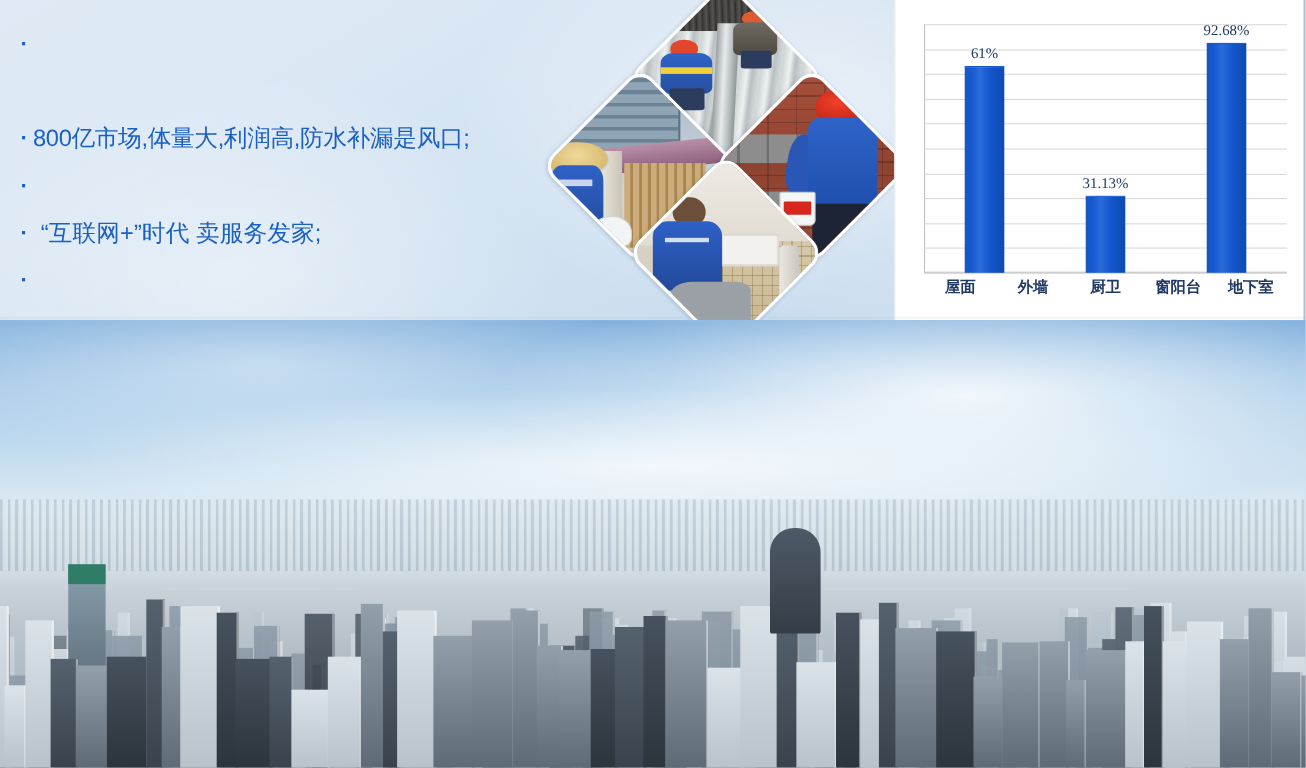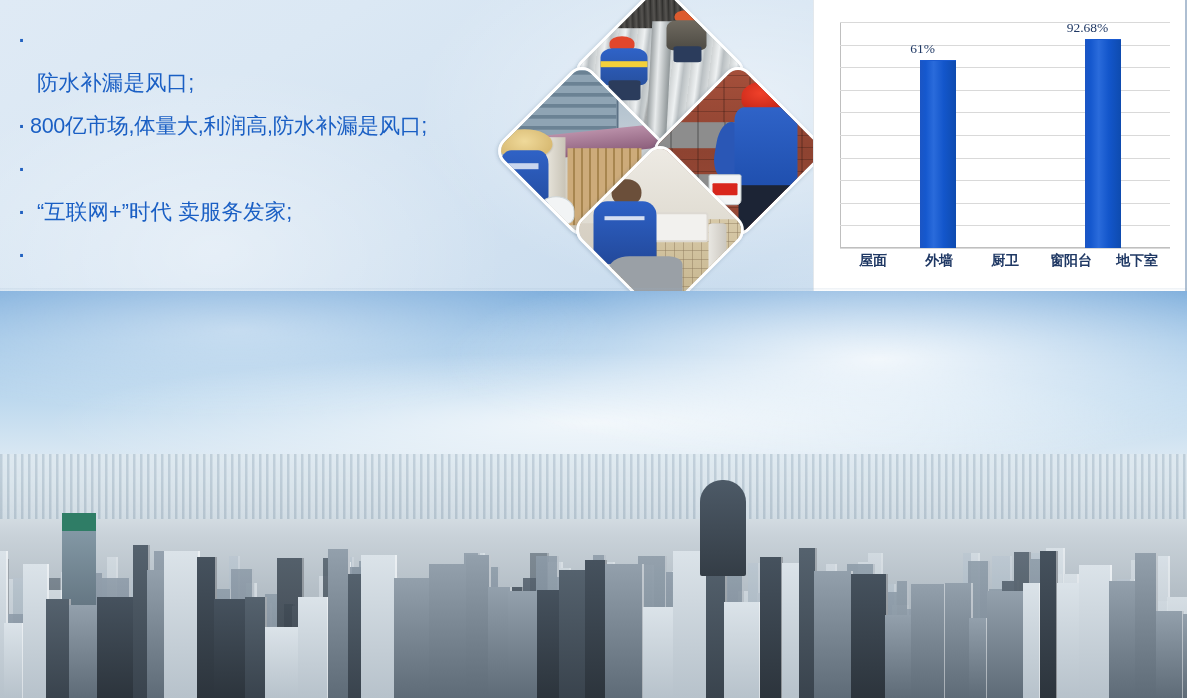--- a/index.html
+++ b/index.html
@@ -203,21 +203,21 @@
   #xaxis{
     position:absolute; left:0; bottom:0; width:100%; height:1px;
     background:#bfbfbf;
   }
   .bars{
     position:absolute; left:0; top:0; width:100%; height:226px;
     display:flex; align-items:flex-end; justify-content:space-around;
   }
   .bar-slot{
     position:relative; width:20%; height:100%;
-    display:flex; flex-direction:column; justify-content:flex-end; align-items:flex-end;
+    display:flex; flex-direction:column; justify-content:flex-end; align-items:center;
   }
   .bar{
     width:36px;
     background:linear-gradient(90deg,#1B55C4 0%,#1558CE 16%,#2A6BDB 38%,#1356CB 66%,#0E4BAF 100%);
     border-top:1px solid #1a5ad0;
   }
   .bar-label{
     position:absolute; left:50%; transform:translateX(-50%);
     font-size:13.5px; color:#1F3864; white-space:nowrap;
     font-family:"Liberation Serif","DejaVu Serif",serif;
@@ -302,21 +302,20 @@
 
   <div id="top-panel">
 
     <div id="bullets">
 
       <div class="bullet-row">
         <span class="bullet-dot">·</span>
       </div>
       <div class="bullet-row">
         <span class="bullet-dot blank">·</span>
-        <span class="bullet-text ind">防水补漏是风口;</span>
       </div>
 
       <div class="bullet-row">
         <span class="bullet-dot">·</span>
         <span class="bullet-text tight">800亿市场,体量大,利润高,防水补漏是风口;</span>
       </div>
 
       <div class="bullet-row">
         <span class="bullet-dot">·</span>
       </div>
@@ -419,20 +418,24 @@
             <div class="gridline" style="top: 135.6px;"></div>
             <div class="gridline" style="top: 158.2px;"></div>
             <div class="gridline" style="top: 180.8px;"></div>
             <div class="gridline" style="top: 203.4px;"></div>
             <div class="gridline" style="top: 226px;"></div>
           </div>
         <div class="bars" id="bars">
             <div class="bar-slot">
               <div class="bar-label" style="bottom: 191px;">61%</div>
               <div class="bar" style="height: 188px;"></div>
+            </div>
+            <div class="bar-slot">
+              <div class="bar-label" style="bottom: 73px;">31.13%</div>
+              <div class="bar" style="height: 70px;"></div>
             </div>
             <div class="bar-slot">
               <div class="bar-label" style="bottom: 212px;">92.68%</div>
               <div class="bar" style="height: 209px;"></div>
             </div>
           </div>
       </div>
       <div id="xlabels">
           <div class="xtick">屋面</div>
           <div class="xtick">外墙</div>

